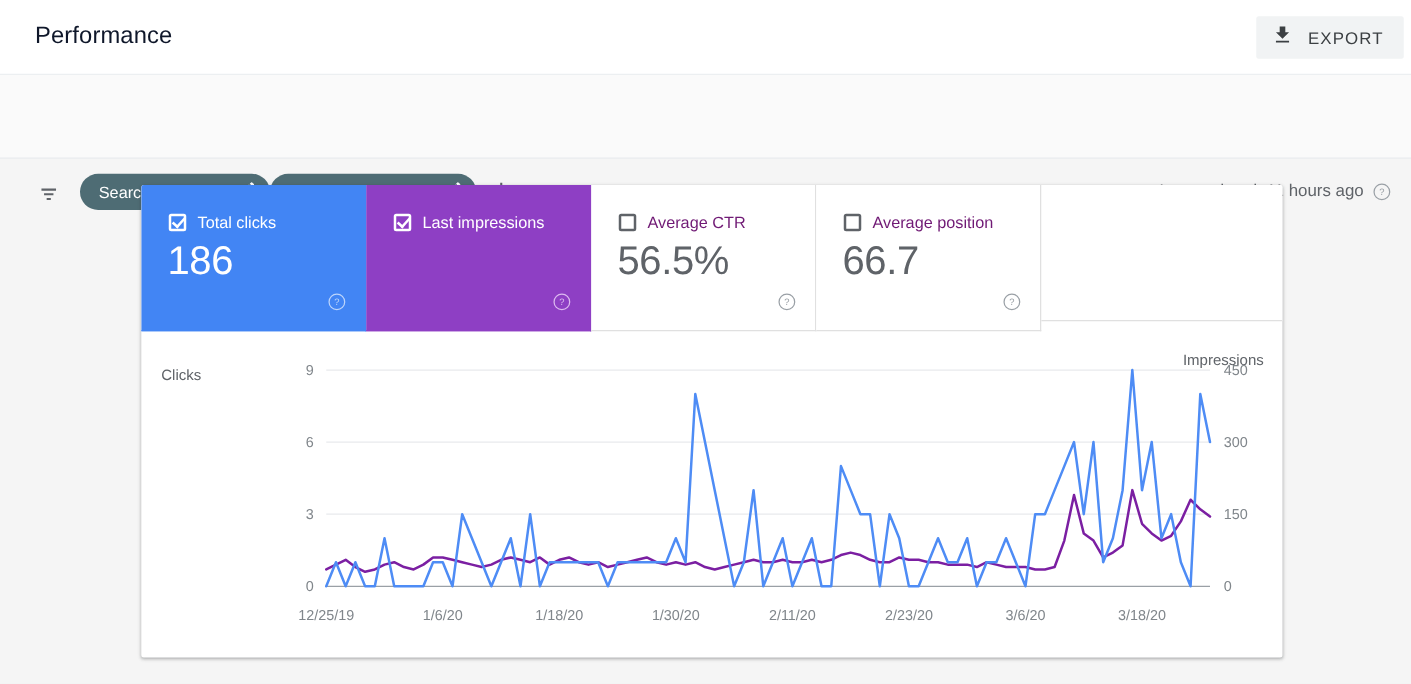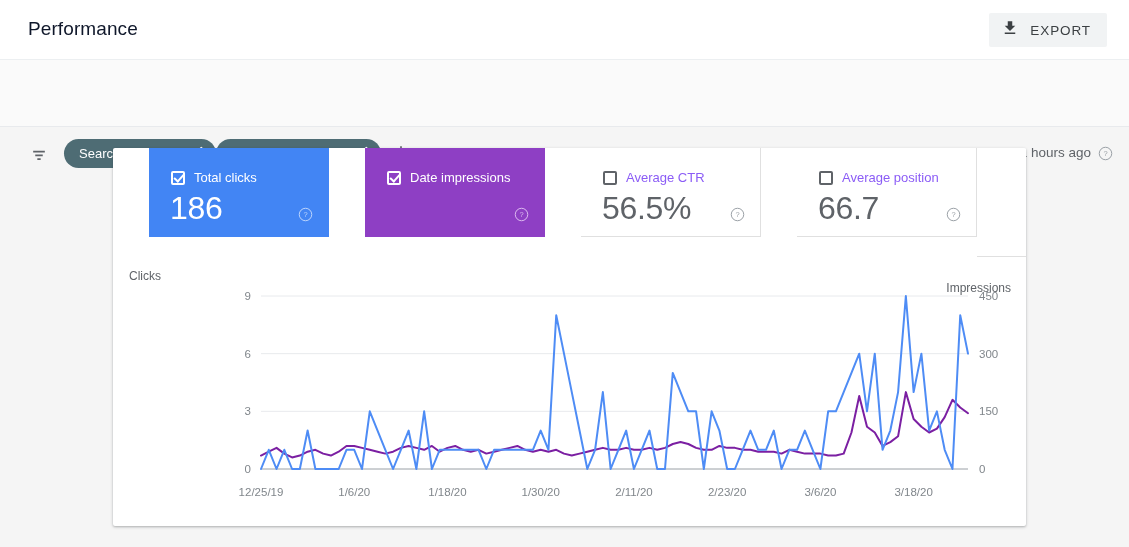--- a/index.html
+++ b/index.html
@@ -22,21 +22,21 @@
     background: #ffffff;
     border-bottom: 1px solid #eceff1;
     box-sizing: border-box;
   }
   .page-title {
     position: absolute; left: 28px; top: 18px;
     font-size: 19px; color: #0f172a; font-weight: 400;
     letter-spacing: .1px;
   }
   .export-btn {
-    position: absolute; right: 22px; top: 13px;
+    position: absolute; right: 6px; top: 13px;
     height: 34px;
     display: flex; align-items: center; gap: 11px;
     padding: 0 16px 0 12px;
     background: #f1f3f4;
     border: none; border-radius: 2px;
     cursor: pointer;
   }
   .export-label {
     font-size: 13.5px; color: #3c4043; letter-spacing: .9px; font-weight: 500;
   }
@@ -84,68 +84,67 @@
     background: #ffffff;
     border-radius: 2px;
     box-shadow: 0 1px 3px rgba(60,64,67,.30), 0 1px 2px rgba(60,64,67,.12);
     box-sizing: border-box;
     overflow: hidden;
   }
 
   
   .tiles { position: absolute; left: 0; top: 0; display: flex; }
   .tile {
-    width: 180px; height: 89px;
+    width: 180px; height: 117px;
     position: relative;
     box-sizing: border-box;
     cursor: pointer;
     background: #ffffff;
     border-right: 1px solid #e0e0e0;
     border-bottom: 1px solid #e0e0e0;
-    margin-left: 36px;
   }
   .tile.active-blue   { background: #4285f4; border-right-color: #4285f4; border-bottom-color:#4285f4; }
   .tile.active-purple { background: #8e3fc4; border-right-color: #8e3fc4; border-bottom-color:#8e3fc4; }
   .tile-head {
     position: absolute; left: 22px; top: 22px;
     display: flex; align-items: center; gap: 9px;
   }
   .cbox {
     width: 14px; height: 14px; box-sizing: border-box;
     border: 2px solid #5f6368; border-radius: 2px;
     position: relative; flex: none;
   }
   .tile.active-blue .cbox, .tile.active-purple .cbox { border-color: #ffffff; }
   .cbox.checked::after {
     content: ""; position: absolute;
     left: 2.6px; top: -0.4px;
     width: 4px; height: 8px;
     border: solid #ffffff; border-width: 0 2px 2px 0;
     transform: rotate(42deg);
   }
-  .tile-label { font-size: 13px; color: #8b5cf6; white-space: nowrap; }
+  .tile-label { font-size: 13px; color: #701a75; white-space: nowrap; }
   .tile.active-blue .tile-label, .tile.active-purple .tile-label { color: #ffffff; }
   .tile-value {
     position: absolute; left: 21px; top: 42px;
     font-size: 32px; font-weight: 400; color: #5f6368; letter-spacing: -.3px;
   }
   .tile.active-blue .tile-value, .tile.active-purple .tile-value { color: #ffffff; }
   .tile-help { position: absolute; right: 15px; bottom: 10px; }
   .tiles-filler {
     width: 193px; height: 109px;
     border-bottom: 1px solid #e0e0e0;
     box-sizing: border-box; background: #ffffff;
   }
 
   
   .chart-wrap { position: absolute; left: 0; top: 109px; width: 913px; height: 269px; }
   .axis-title {
     position: absolute; font-size: 12px; color: #5f6368;
   }
-  #clicks-axis-title { left: 16px; top: 12px; }
+  #clicks-axis-title { left: 16px; top: 36px; }
   #impr-axis-title   { right: 15px; top: 24px; }
   .chart-svg { position: absolute; left: 0; top: 0; }
   .tick {
     font-size: 11.5px; fill: #80868b;
     font-family: "Liberation Sans", sans-serif;
   }
   .xtick { font-size: 11.5px; fill: #80868b; font-family: "Liberation Sans", sans-serif; }
 </style>
 </head>
 <body>
@@ -222,21 +221,21 @@
           <svg width="15" height="15" viewBox="0 0 24 24">
             <circle cx="12" cy="12" r="10" fill="none" stroke="#bcd4fb" stroke-width="1.6"></circle>
             <text x="12" y="16.4" text-anchor="middle" font-size="12" font-family="Liberation Sans, sans-serif" fill="#bcd4fb">?</text>
           </svg>
         </span>
       </div>
 
       <div class="tile active-purple">
         <div class="tile-head">
           <span class="cbox checked"></span>
-          <span class="tile-label">Date impressions</span>
+          <span class="tile-label">Last impressions</span>
         </div>
         <span class="tile-help">
           <svg width="15" height="15" viewBox="0 0 24 24">
             <circle cx="12" cy="12" r="10" fill="none" stroke="#dcb9ef" stroke-width="1.6"></circle>
             <text x="12" y="16.4" text-anchor="middle" font-size="12" font-family="Liberation Sans, sans-serif" fill="#dcb9ef">?</text>
           </svg>
         </span>
       </div>
 
       <div class="tile">

